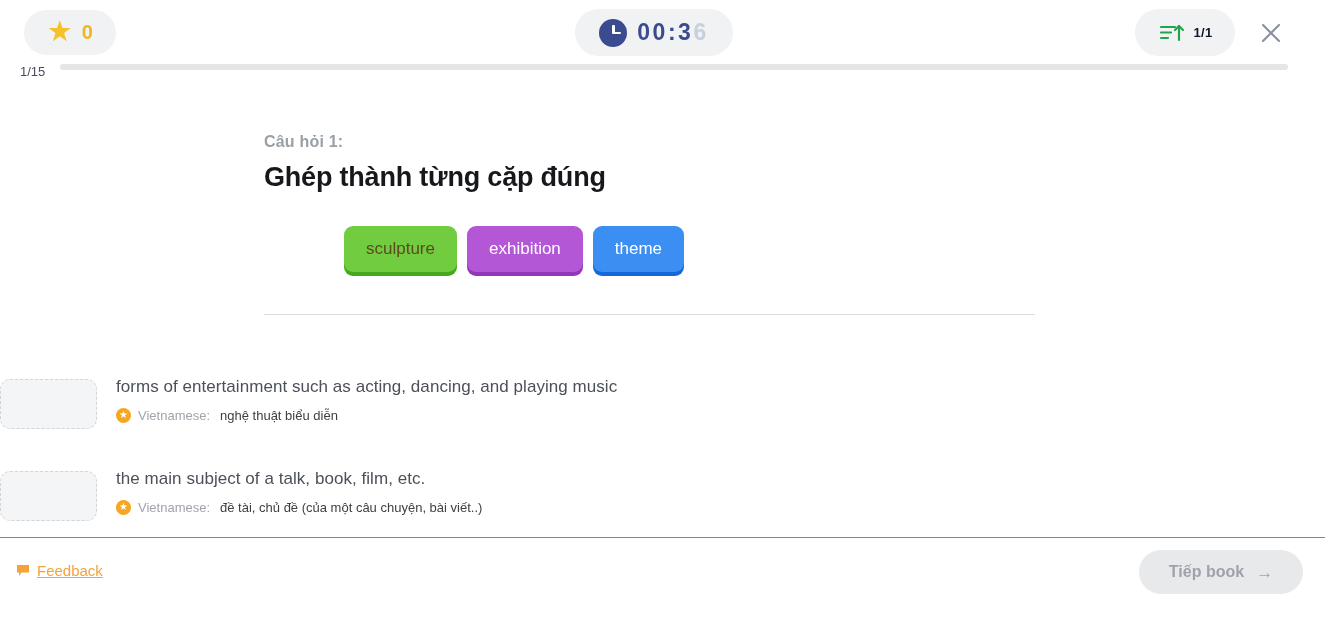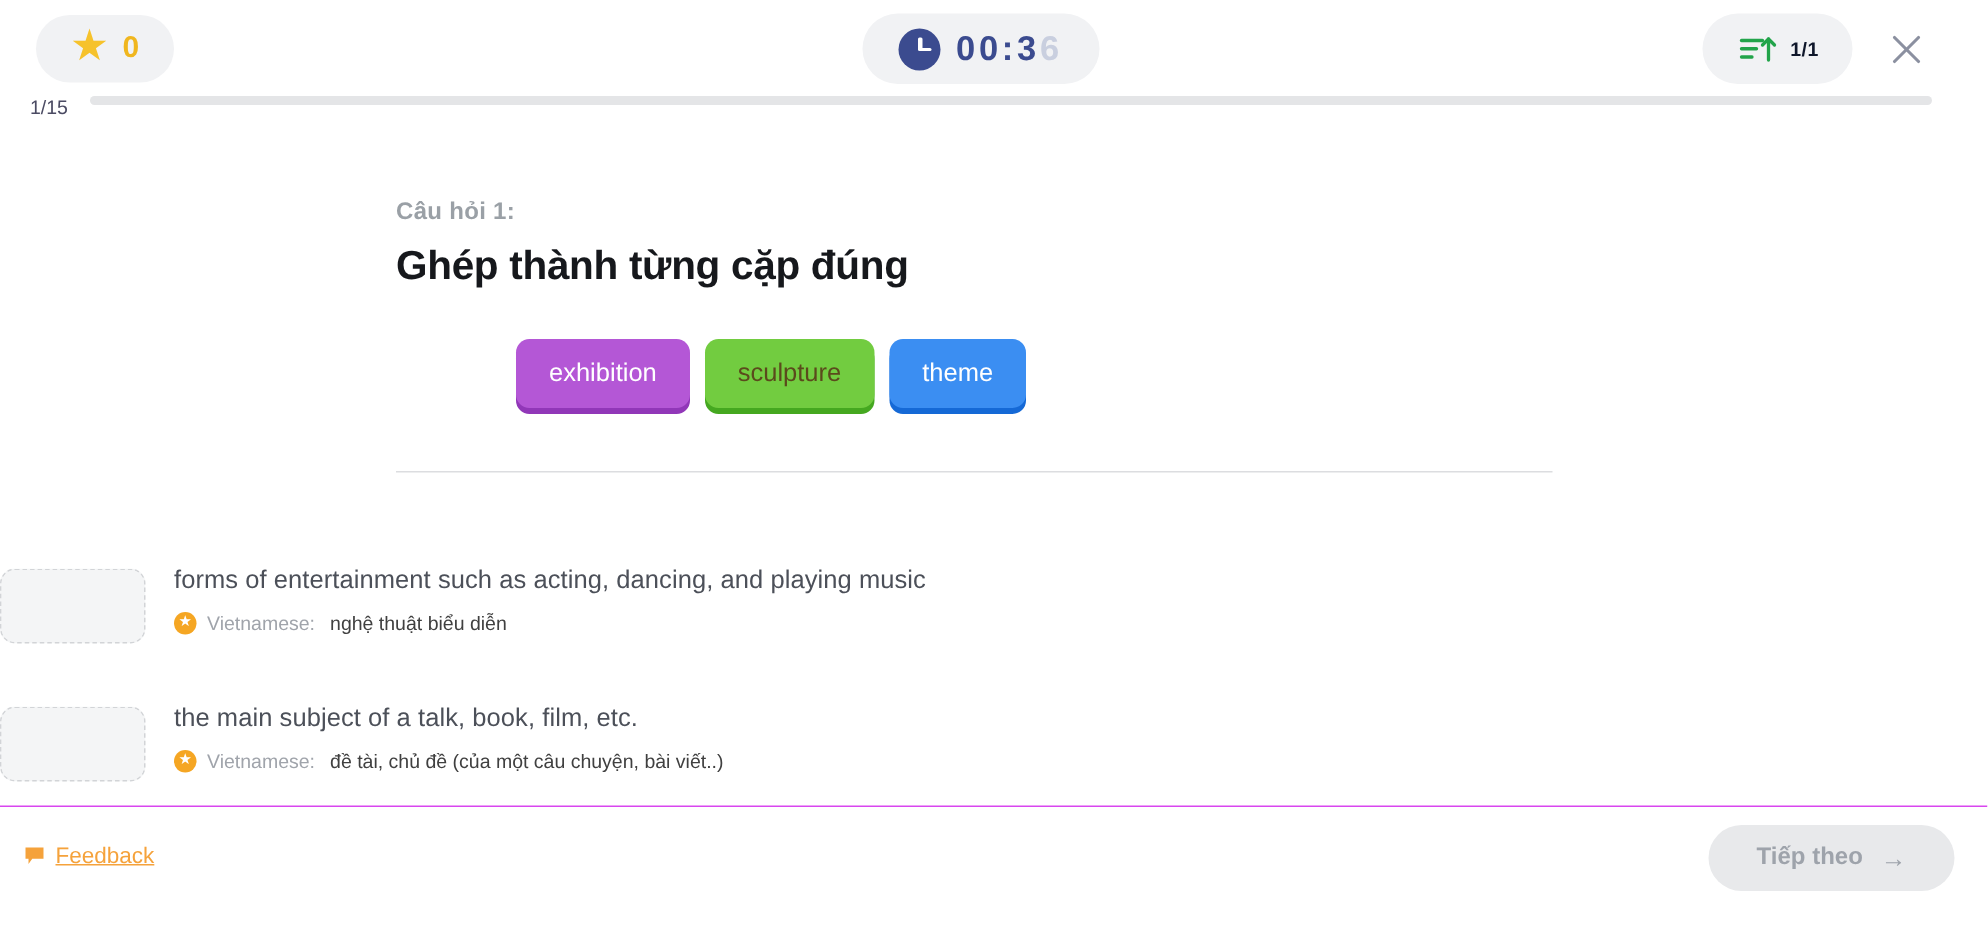--- a/index.html
+++ b/index.html
@@ -336,22 +336,22 @@
     <div class="progress-fill" style="width: 0%;"></div>
   </div>
 </div>
 
 <div class="content">
 
   <div class="q-label">Câu hỏi 1:</div>
   <h1 class="q-title">Ghép thành từng cặp đúng</h1>
 
   <div class="chips">
+      <button class="chip" style="background: rgb(114, 204, 64); color: rgb(91, 74, 28); box-shadow: rgb(69, 168, 32) 0px 4px 0px 0px;">sculpture</button>
       <button class="chip" style="background: rgb(180, 87, 214); color: rgb(255, 255, 255); box-shadow: rgb(145, 55, 184) 0px 4px 0px 0px;">exhibition</button>
-      <button class="chip" style="background: rgb(114, 204, 64); color: rgb(91, 74, 28); box-shadow: rgb(69, 168, 32) 0px 4px 0px 0px;">sculpture</button>
       <button class="chip" style="background: rgb(59, 142, 242); color: rgb(255, 255, 255); box-shadow: rgb(21, 105, 214) 0px 4px 0px 0px;">theme</button>
     </div>
 
   <div class="divider"></div>
 
   <div class="rows">
       <div class="row">
         <div class="dropzone"></div>
         <div class="row-body">
           <div class="row-def">forms of entertainment such as acting, dancing, and playing music</div>
@@ -387,16 +387,16 @@
 </div>
 
 <div class="bottombar">
   <div class="feedback">
     <svg class="fb-icon" viewBox="0 0 14 13">
       <path d="M1 1 H13 V8.5 H5.5 L3 12 V8.5 H1 Z" fill="#f5a23b"></path>
     </svg>
     <span class="fb-text">Feedback</span>
   </div>
   <button class="next-btn">
-    <span>Tiếp theo</span>
+    <span>Tiếp book</span>
     <span class="next-arrow">→</span>
   </button>
 </div>
 
 </body></html>

